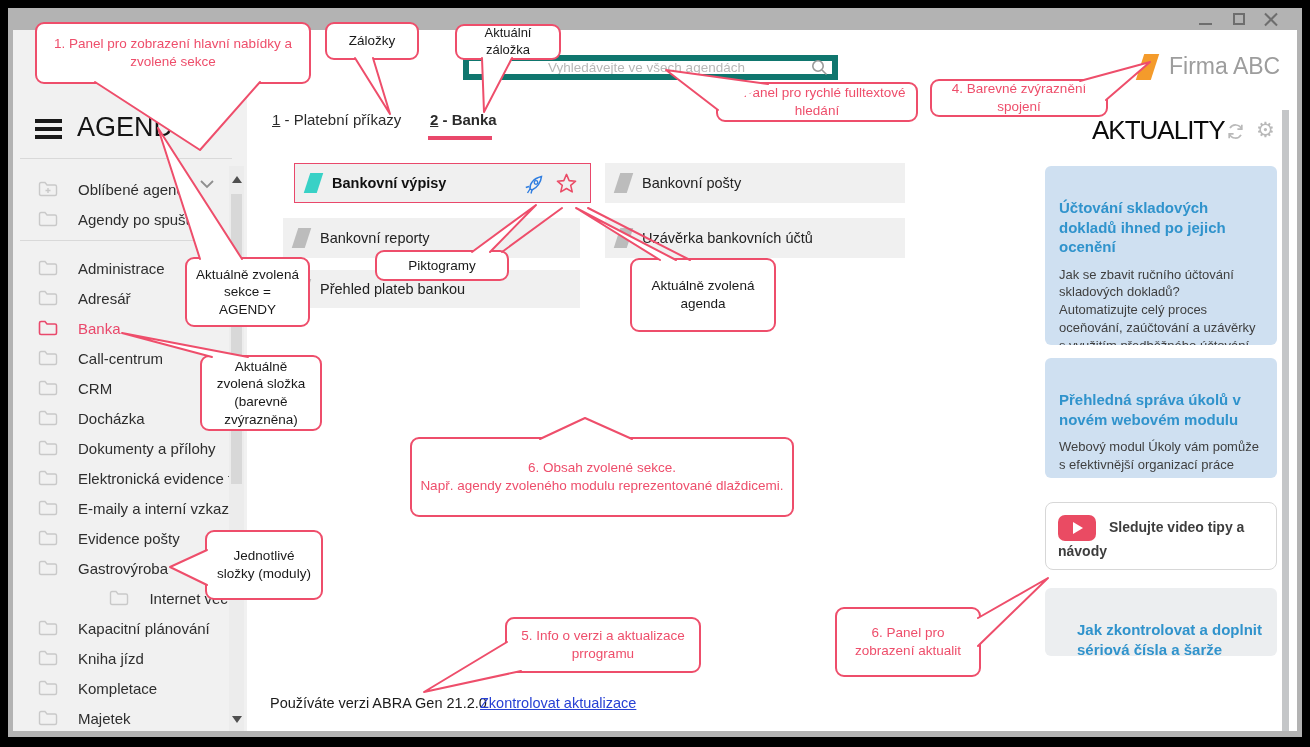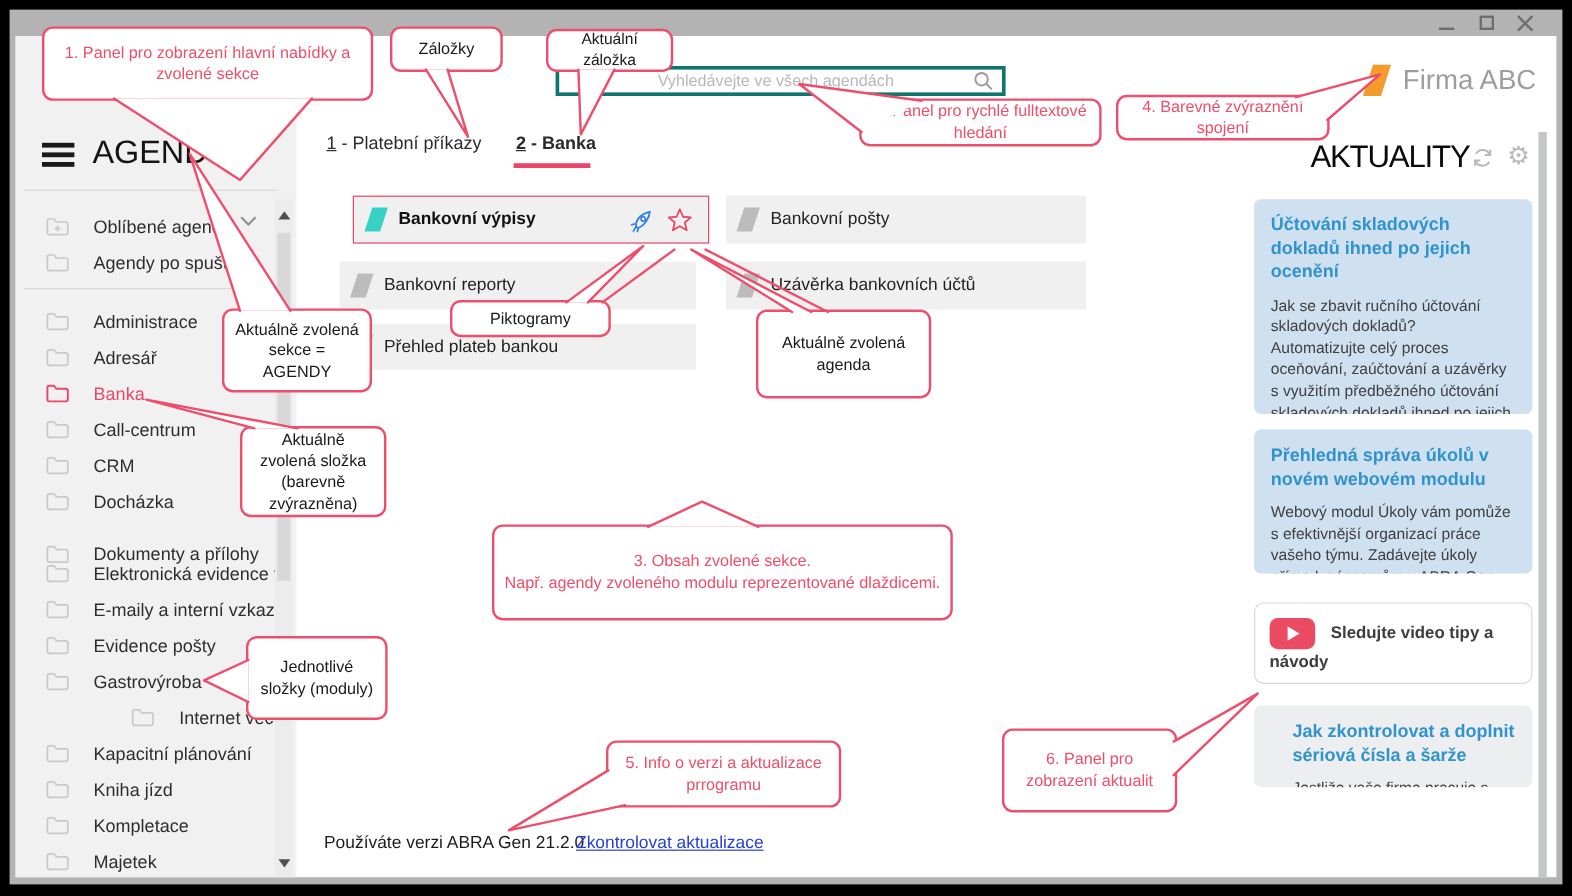--- a/index.html
+++ b/index.html
@@ -32,21 +32,21 @@
   
   .sbar{position:absolute;left:229px;top:166px;width:15px;height:565px;background:#ececec;z-index:2;}
   .sbar .up{position:absolute;left:3px;top:10px;width:0;height:0;border-left:5px solid transparent;
             border-right:5px solid transparent;border-bottom:7px solid #4f4f4f;}
   .sbar .dn{position:absolute;left:3px;bottom:8px;width:0;height:0;border-left:5px solid transparent;
             border-right:5px solid transparent;border-top:7px solid #4f4f4f;}
   .sbar .thumb{position:absolute;left:2px;top:28px;width:11px;height:290px;background:#d8d8d8;}
 
   
   .search{position:absolute;left:463px;top:55px;width:375px;height:25px;z-index:2;}
-  .search input{width:100%;height:100%;border:3px solid #0f766e;background:#fff;outline:none;
+  .search input{width:100%;height:100%;border:6px solid #0f766e;background:#fff;outline:none;
                 font-family:"Liberation Sans",sans-serif;font-size:13.5px;text-align:center;
                 padding:0 18px 0 10px;color:#333;}
   .search input::placeholder{color:#b8b8b8;}
   .search svg{position:absolute;right:10px;top:4px;}
 
   
   .brand{position:absolute;left:1140px;top:53px;z-index:2;display:flex;align-items:center;cursor:default;}
   .brand .lg{width:15px;height:26px;background:#f49b2b;transform:skewX(-18deg);margin-right:14px;}
   .brand .bn{font-size:23px;color:#9d9d9d;}
 
@@ -69,21 +69,21 @@
   .version{position:absolute;left:270px;top:695px;font-size:14.5px;color:#1c1c1c;z-index:2;}
   .updlink{position:absolute;left:480px;top:695px;font-size:14.5px;color:#2740d4;
            text-decoration:underline;z-index:2;cursor:pointer;}
 
   
   .news-title{position:absolute;left:1092px;top:115px;font-size:26px;letter-spacing:-1px;color:#0b0b0b;z-index:2;}
   .pico{position:absolute;z-index:2;cursor:pointer;}
   .card{position:absolute;left:1045px;width:232px;border-radius:6px;padding:12px 14px;z-index:2;overflow:hidden;}
   .card.blue{background:#cfe0f1;}
   .card.grayish{background:#eceef0;padding-left:32px;}
-  .card .ctitle{font-size:15px;font-weight:bold;color:#3093cc;line-height:1.3;margin-bottom:9px;cursor:pointer;}
+  .card .ctitle{font-size:15px;font-weight:bold;color:#3093cc;line-height:1.3;margin-bottom:9px;cursor:pointer;margin-top:20px;}
   .card .cbody{font-size:13px;color:#3f3f3f;line-height:1.38;white-space:pre-line;}
   .vcard{position:absolute;left:1045px;top:502px;width:232px;height:68px;background:#fff;
          border:1px solid #d7d7d7;border-radius:8px;padding:12px 12px;z-index:2;cursor:pointer;
          font-size:14px;font-weight:bold;color:#3d3d3d;line-height:1.55;}
   .yt{display:inline-block;vertical-align:middle;width:38px;height:26px;background:#ea4b63;
       border-radius:7px;position:relative;margin-right:13px;}
   .yt i{position:absolute;left:15px;top:7px;width:0;height:0;border-top:6px solid transparent;
         border-bottom:6px solid transparent;border-left:10px solid #fff;}
   .rsbar{position:absolute;left:1282px;top:110px;width:7px;height:621px;background:#c4c6c8;z-index:2;}
 
@@ -166,21 +166,21 @@
         <path d="M1.5,4 L1.5,3 Q1.5,1.5 3,1.5 L7,1.5 L9,4 L17,4 Q18.5,4 18.5,5.5 L18.5,13 Q18.5,14.5 17,14.5 L3,14.5 Q1.5,14.5 1.5,13 Z" fill="none" stroke="#c9c9c9" stroke-width="1.4"></path>
       </svg>
     <span class="slabel">CRM</span>
   </div>
   <div class="srow" style="top:403px;">
     <svg class="fico" viewBox="0 0 20 16">
         <path d="M1.5,4 L1.5,3 Q1.5,1.5 3,1.5 L7,1.5 L9,4 L17,4 Q18.5,4 18.5,5.5 L18.5,13 Q18.5,14.5 17,14.5 L3,14.5 Q1.5,14.5 1.5,13 Z" fill="none" stroke="#c9c9c9" stroke-width="1.4"></path>
       </svg>
     <span class="slabel">Docházka</span>
   </div>
-  <div class="srow" style="top:447px;">
+  <div class="srow" style="top:433px;">
     <svg class="fico" viewBox="0 0 20 16">
         <path d="M1.5,4 L1.5,3 Q1.5,1.5 3,1.5 L7,1.5 L9,4 L17,4 Q18.5,4 18.5,5.5 L18.5,13 Q18.5,14.5 17,14.5 L3,14.5 Q1.5,14.5 1.5,13 Z" fill="none" stroke="#c9c9c9" stroke-width="1.4"></path>
       </svg>
     <span class="slabel">Dokumenty a přílohy</span>
   </div>
   <div class="srow" style="top:463px;">
     <svg class="fico" viewBox="0 0 20 16">
         <path d="M1.5,4 L1.5,3 Q1.5,1.5 3,1.5 L7,1.5 L9,4 L17,4 Q18.5,4 18.5,5.5 L18.5,13 Q18.5,14.5 17,14.5 L3,14.5 Q1.5,14.5 1.5,13 Z" fill="none" stroke="#c9c9c9" stroke-width="1.4"></path>
       </svg>
     <span class="slabel">Elektronická evidence trž</span>
@@ -342,21 +342,21 @@
   <div class="co dark" style="left:200px;top:355px;width:122px;height:76px;">
     <span>Aktuálně zvolená složka (barevně zvýrazněna)</span>
   </div>
   <div class="co dark" style="left:630px;top:258px;width:146px;height:74px;">
     <span>Aktuálně zvolená agenda</span>
   </div>
   <div class="co dark" style="left:375px;top:250px;width:134px;height:31px;">
     <span>Piktogramy</span>
   </div>
   <div class="co pink" style="left:410px;top:437px;width:384px;height:80px;">
-    <span class="pre">3. Obsah zvolené sekce.
+    <span class="pre">6. Obsah zvolené sekce.
 Např. agendy zvoleného modulu reprezentované dlaždicemi.</span>
   </div>
   <div class="co dark" style="left:205px;top:530px;width:118px;height:70px;">
     <span>Jednotlivé složky (moduly)</span>
   </div>
   <div class="co pink" style="left:505px;top:617px;width:196px;height:56px;">
     <span>5. Info o verzi a aktualizace prrogramu</span>
   </div>
   <div class="co pink" style="left:835px;top:607px;width:146px;height:70px;">
     <span>6. Panel pro zobrazení aktualit</span>

